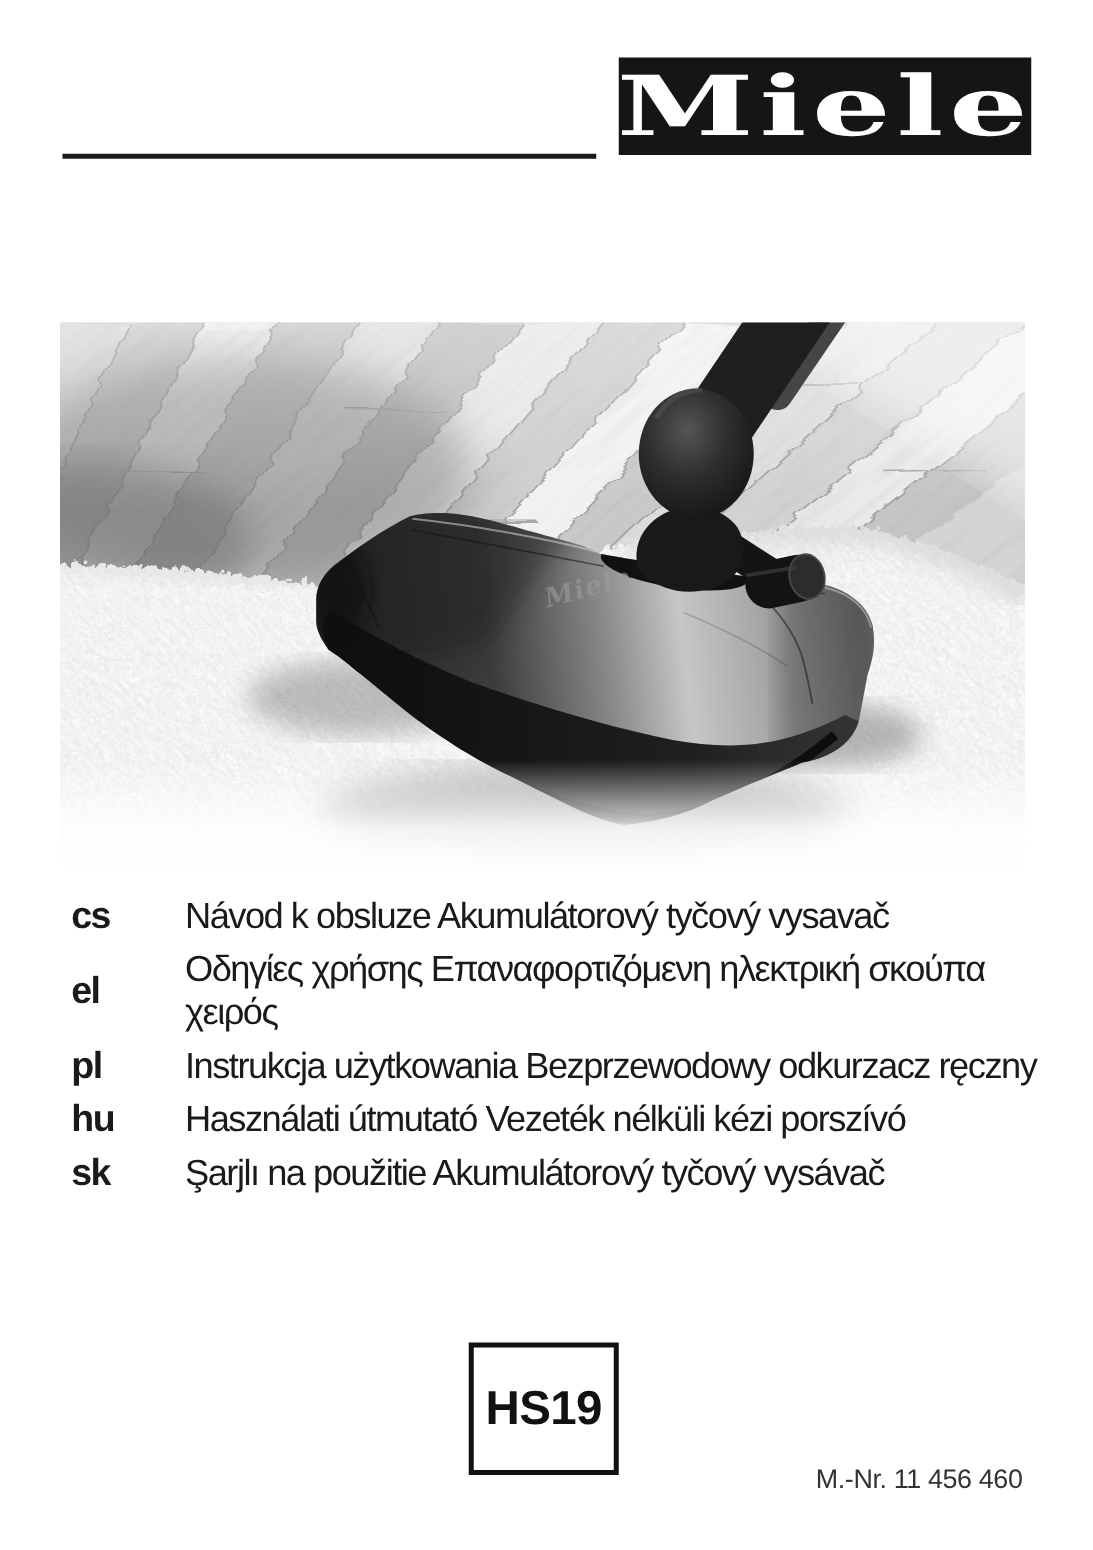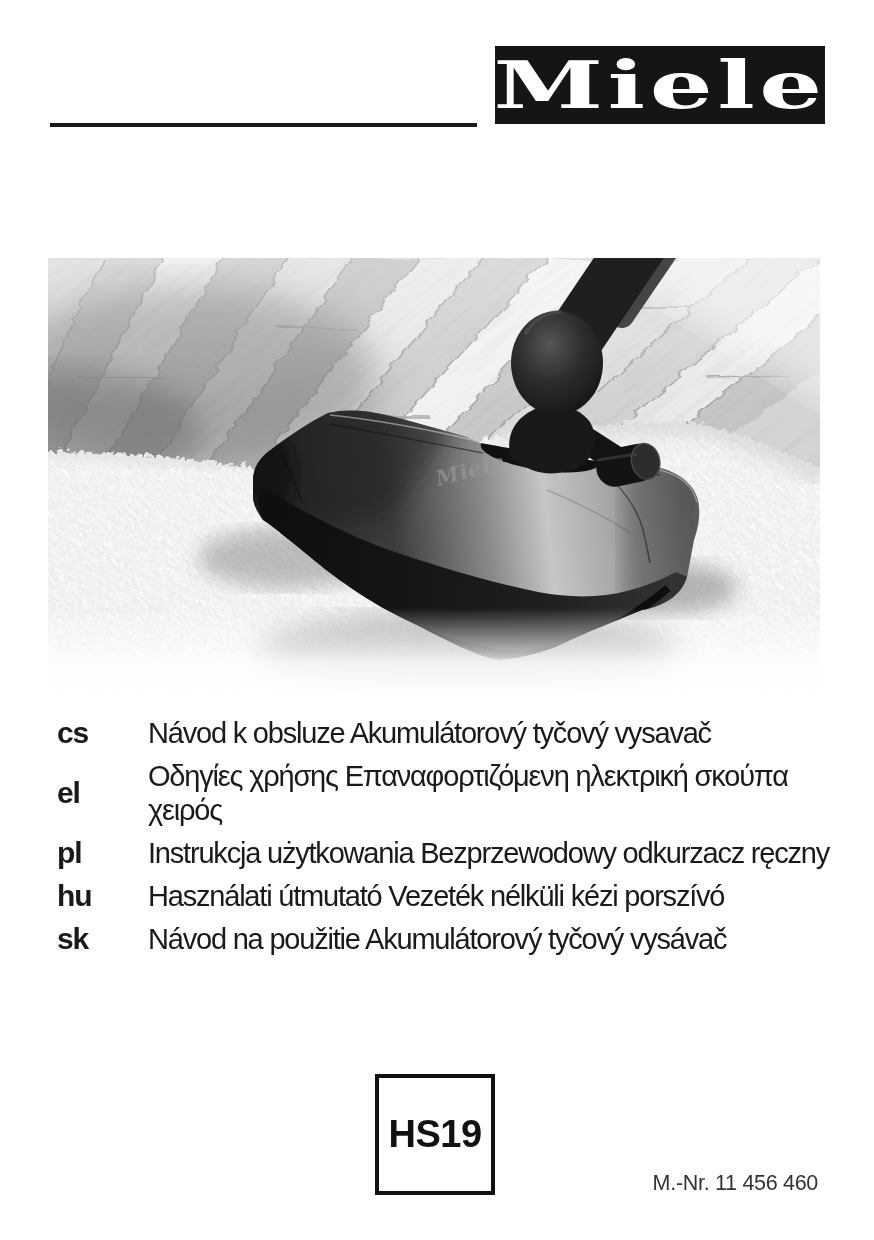--- a/index.html
+++ b/index.html
@@ -33,21 +33,21 @@
   }
   .lang-code{
     width:91px;flex:0 0 91px;font-weight:bold;font-size:30px;line-height:34px;
     letter-spacing:-1.2px;
   }
   .lang-title{
     width:690px;flex:0 0 690px;font-size:29px;line-height:34px;
     letter-spacing:-1.2px;
   }
   .model-box{
-    position:absolute;left:375px;top:1074px;width:120px;height:121px;
+    position:absolute;left:375px;top:1074px;width:120px;height:106px;
     border:4px solid #111111;box-sizing:border-box;
     display:flex;align-items:center;justify-content:center;
   }
   .model-label{
     font-weight:bold;font-size:38px;letter-spacing:-0.5px;color:#111111;
   }
   .mat-nr{
     position:absolute;right:56px;top:1171px;font-size:21.5px;color:#333333;
     letter-spacing:-0.3px;
     text-align:right;
@@ -262,21 +262,21 @@
     <li class="lang-row">
       <span class="lang-code">pl</span>
       <span class="lang-title">Instrukcja użytkowania Bezprzewodowy odkurzacz ręczny</span>
     </li>
     <li class="lang-row">
       <span class="lang-code">hu</span>
       <span class="lang-title">Használati útmutató Vezeték nélküli kézi porszívó</span>
     </li>
     <li class="lang-row">
       <span class="lang-code">sk</span>
-      <span class="lang-title">Návod na použitie Akumulátorový tyčový vysávač</span>
+      <span class="lang-title">Şarjlı na použitie Akumulátorový tyčový vysávač</span>
     </li>
   </ul>
 
   <div class="model-box">
     <span class="model-label">HS19</span>
   </div>
 
   <div class="mat-nr">M.-Nr. 11 456 460</div>
 
 </div>

